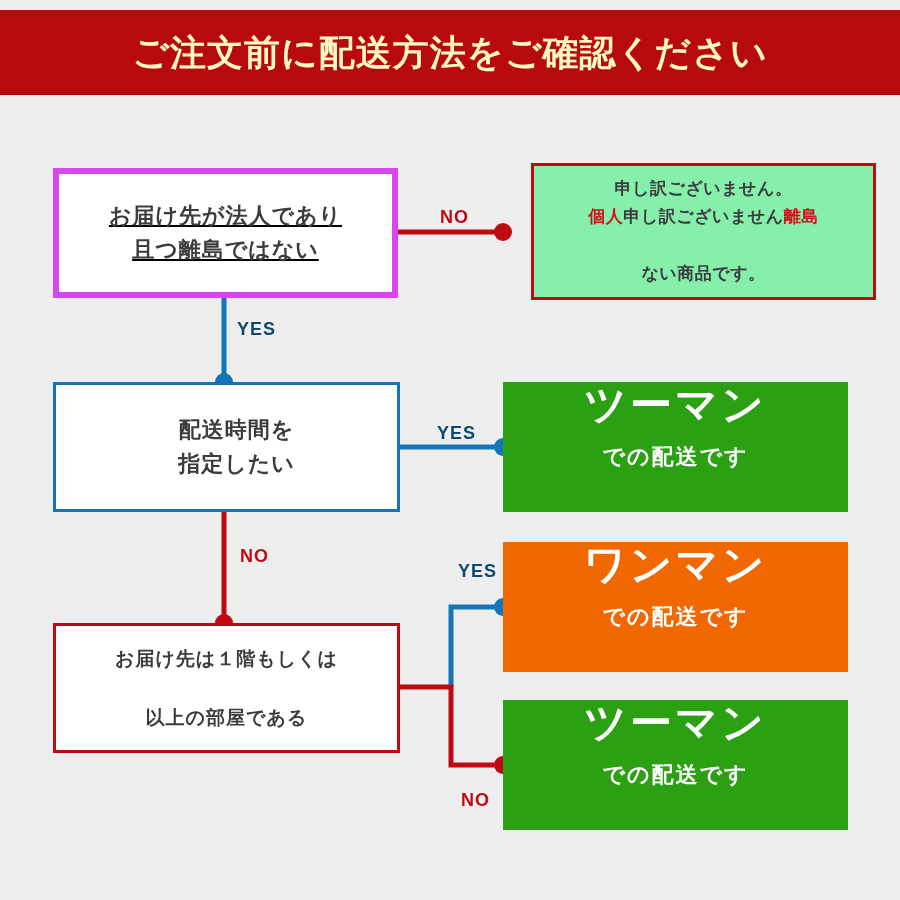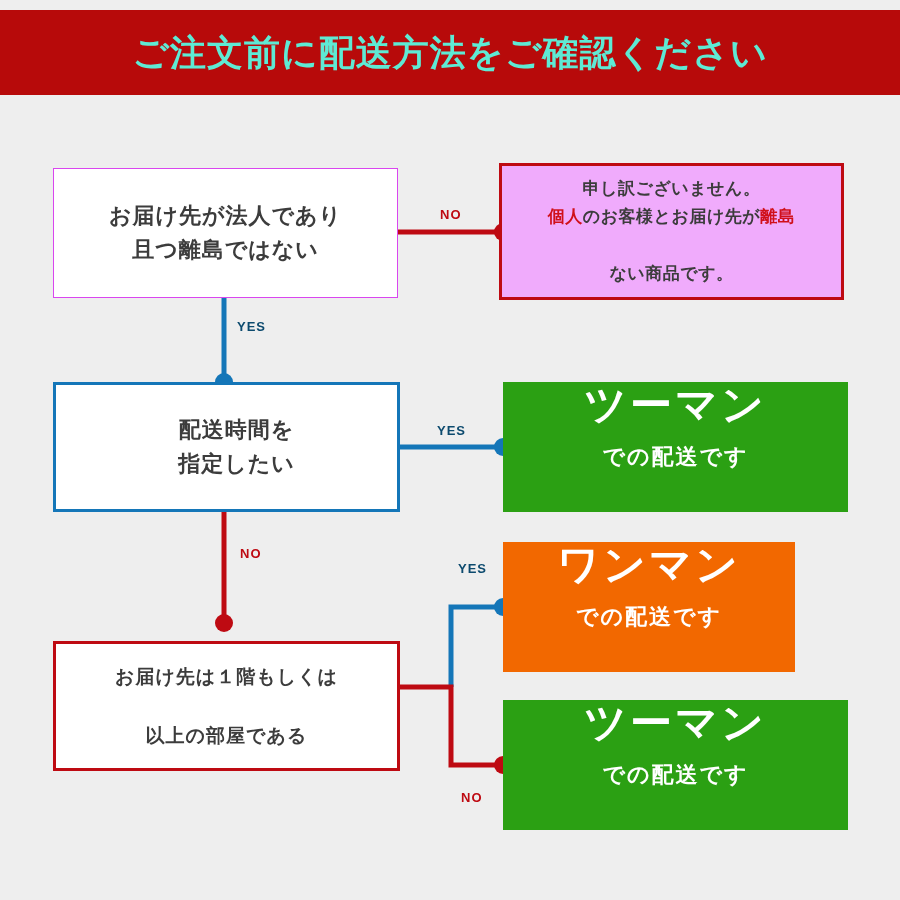--- a/index.html
+++ b/index.html
@@ -22,21 +22,21 @@
     left: 0;
     top: 10px;
     width: 900px;
     height: 85px;
     background: #b70a0a;
     display: flex;
     align-items: center;
     justify-content: center;
   }
   .header-title {
-    color: #5eead4;
+    color: #fef9c3;
     font-size: 36px;
     font-weight: bold;
     letter-spacing: 1px;
     line-height: 1;
     white-space: nowrap;
   }
 
   
   #wires {
     position: absolute;
@@ -58,32 +58,33 @@
   }
   .qbox .qtext {
     color: #3c3c3c;
     font-weight: bold;
     line-height: 1.55;
     letter-spacing: 1px;
   }
 
   #box-corporate {
     left: 53px; top: 168px; width: 345px; height: 130px;
-    border: 1px solid #d946ef;
+    border: 6px solid #d946ef;
+    text-decoration: underline;
   }
   #box-corporate .qtext { font-size: 22px; }
 
   #box-timeslot {
     left: 53px; top: 382px; width: 347px; height: 130px;
     border: 3px solid #1476b8;
   }
   #box-timeslot .qtext { font-size: 22px; margin-left: 20px; }
 
   #box-floor {
-    left: 53px; top: 641px; width: 347px; height: 130px;
+    left: 53px; top: 623px; width: 347px; height: 130px;
     border: 3px solid #be0a12;
   }
   #box-floor .qtext { font-size: 19px; }
 
   
   .obox {
     position: absolute;
     box-sizing: border-box;
     display: flex;
     flex-direction: column;
@@ -100,45 +101,45 @@
   .obox .small {
     color: #ffffff;
     font-size: 22px;
     font-weight: bold;
     letter-spacing: 2px;
     line-height: 1.2;
     margin-top: 16px;
   }
 
   #box-reject {
-    left: 499px; top: 163px; width: 345px; height: 137px;
+    left: 531px; top: 163px; width: 345px; height: 137px;
     border: 3px solid #be0a12;
-    background: #f0abfc;
+    background: #86efac;
     display: flex;
     align-items: center;
     justify-content: center;
   }
   .reject-text {
     color: #3c3c3c;
     font-size: 17px;
     font-weight: bold;
     line-height: 1.65;
     letter-spacing: 0.5px;
     text-align: center;
   }
   .reject-text .hl { color: #d0101a; }
 
   #box-twoman-1 { left: 503px; top: 382px; width: 345px; height: 130px; background: #2ba013; }
-  #box-oneman   { left: 503px; top: 542px; width: 292px; height: 130px; background: #f26800; }
+  #box-oneman   { left: 503px; top: 542px; width: 345px; height: 130px; background: #f26800; }
   #box-twoman-2 { left: 503px; top: 700px; width: 345px; height: 130px; background: #2ba013; }
 
   
   .edge-label {
     position: absolute;
-    font-size: 13px;
+    font-size: 18px;
     font-weight: bold;
     letter-spacing: 1px;
     line-height: 1;
     white-space: nowrap;
   }
   .lbl-red  { color: #be0a12; }
   .lbl-blue { color: #0c4a6e; }
 
   #lbl-no-1   { left: 440px; top: 208px; }
   #lbl-yes-1  { left: 237px; top: 320px; }
@@ -192,21 +193,21 @@
   <div class="qbox" id="box-corporate">
     <div class="qtext">
       <span>お届け先が法人であり</span><br>
       <span>且つ離島ではない</span>
     </div>
   </div>
 
   <div class="obox" id="box-reject">
     <div class="reject-text">
       <span>申し訳ございません。</span><br>
-      <span class="hl">個人</span><span>のお客様とお届け先が</span><span class="hl">離島</span><br>
+      <span class="hl">個人</span><span>申し訳ございません</span><span class="hl">離島</span><br>
       <br>
       <span>ない商品です。</span>
     </div>
   </div>
 
   <div class="qbox" id="box-timeslot">
     <div class="qtext">
       <span>配送時間を</span><br>
       <span>指定したい</span>
     </div>

